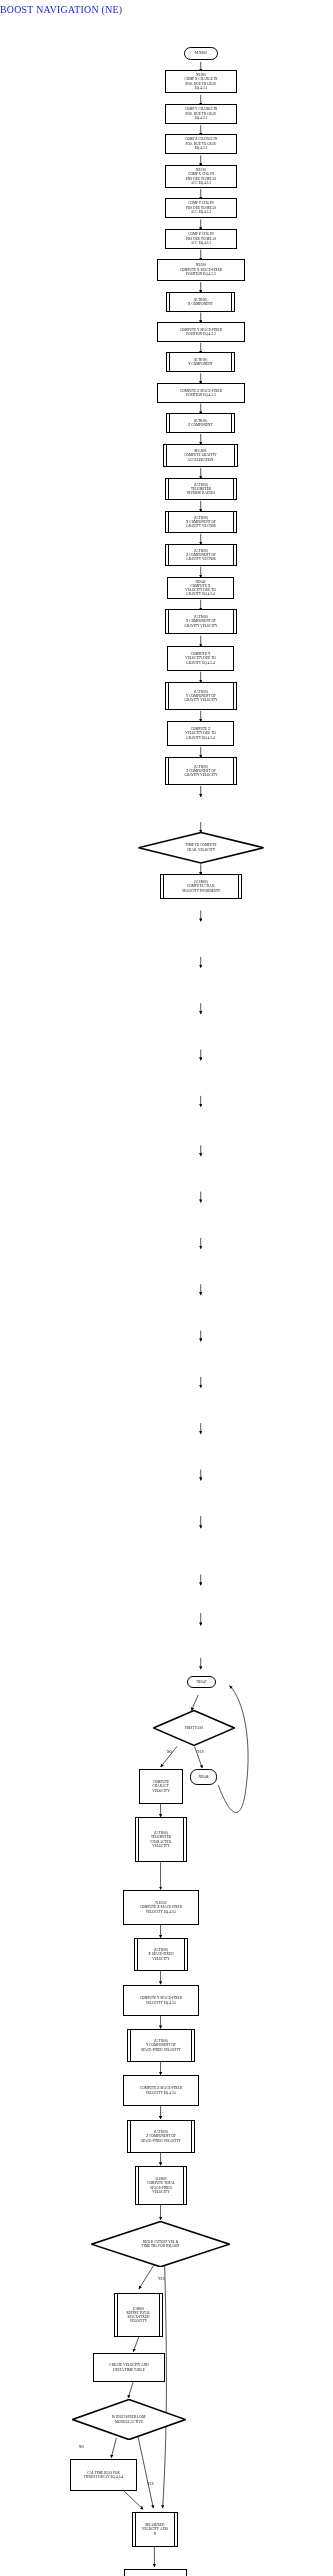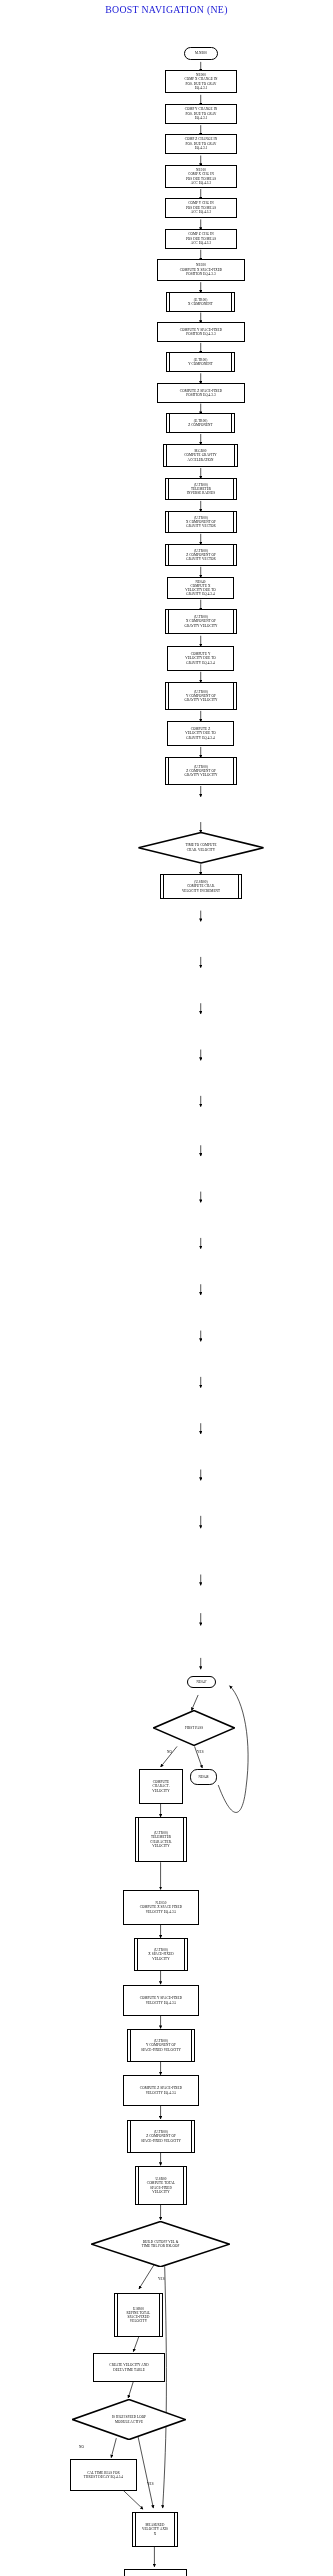--- a/index.html
+++ b/index.html
@@ -18,21 +18,21 @@
     position: absolute;
     left: 0; top: 0;
     width: 333px;
     height: 3375px;
   }
   #title {
     position: absolute;
     left: 0;
     top: 4.1px;
     width: 333px;
-    text-align: center;
+    text-align: left;
     color: #1a1ad6;
     font-size: 9.8px;
     font-family: "Liberation Serif", "DejaVu Serif", serif;
     letter-spacing: 0.3px;
     white-space: nowrap;
   }
   .node {
     position: absolute;
     box-sizing: border-box;
     display: flex;

